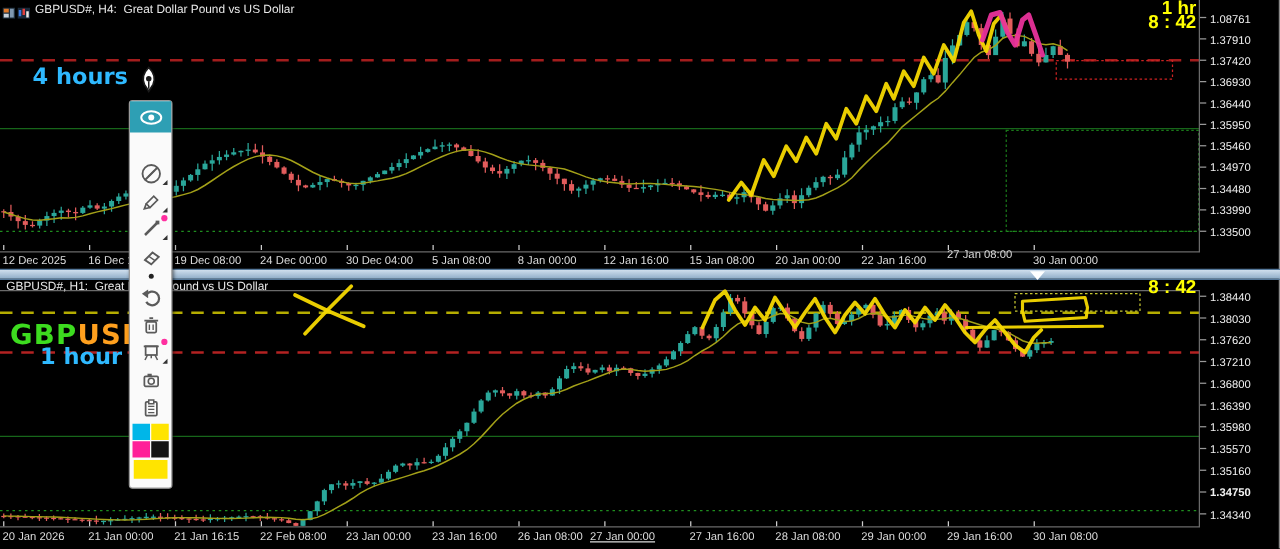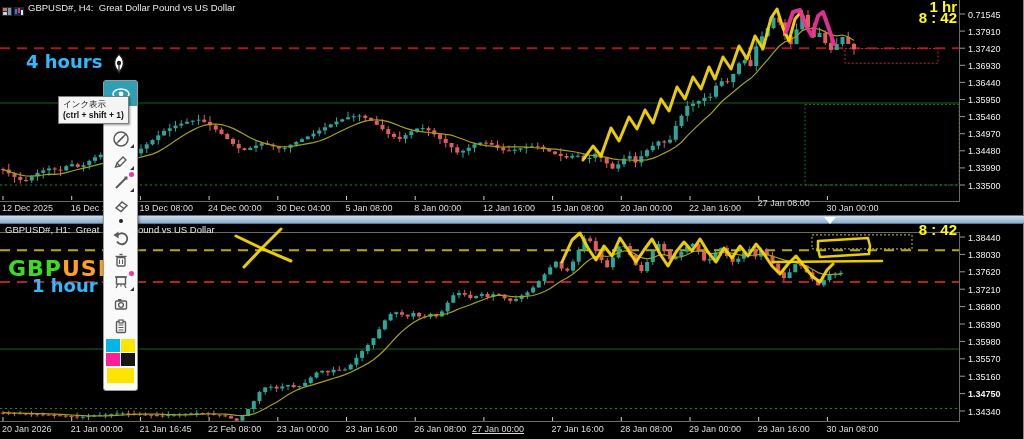--- a/index.html
+++ b/index.html
@@ -852,25 +852,21 @@
     </div>
     <div class="swatch-grid">
       <div class="swatch" style="background:#00b6e8"></div>
       <div class="swatch" style="background:#ffe400"></div>
       <div class="swatch" style="background:#ff2098"></div>
       <div class="swatch" style="background:#151515"></div>
     </div>
     <div class="bigswatch" style="background:#ffe400"></div>
   </div>
 
-  <div id="tooltip">
-    <div class="l1">インク表示</div>
-    <div class="l2">(ctrl + shift + 1)</div>
-  </div>
-<div class="ylabel" style="top: 9.5px;">0.71545</div>
+<div class="ylabel" style="top: 9.5px;">1.08761</div>
     <div class="ylabel" style="top: 26.601px;">1.37910</div>
     <div class="ylabel" style="top: 43.702px;">1.37420</div>
     <div class="ylabel" style="top: 60.803px;">1.36930</div>
     <div class="ylabel" style="top: 77.904px;">1.36440</div>
     <div class="ylabel" style="top: 95.005px;">1.35950</div>
     <div class="ylabel" style="top: 112.106px;">1.35460</div>
     <div class="ylabel" style="top: 129.207px;">1.34970</div>
     <div class="ylabel" style="top: 146.308px;">1.34480</div>
     <div class="ylabel" style="top: 163.409px;">1.33990</div>
     <div class="ylabel" style="top: 180.51px;">1.33500</div>
@@ -893,21 +889,21 @@
     <div class="ylabel" style="top: 284.701px;">1.37210</div>
     <div class="ylabel" style="top: 302.102px;">1.36800</div>
     <div class="ylabel" style="top: 319.502px;">1.36390</div>
     <div class="ylabel" style="top: 336.902px;">1.35980</div>
     <div class="ylabel" style="top: 354.303px;">1.35570</div>
     <div class="ylabel" style="top: 371.703px;">1.35160</div>
     <div class="ylabel" style="top: 389.104px; font-weight: bold;">1.34750</div>
     <div class="ylabel" style="top: 406.504px;">1.34340</div>
     <div class="xlabel" style="left: 2px; top: 424px;">20 Jan 2026</div>
     <div class="xlabel" style="left: 70.7px; top: 424px;">21 Jan 00:00</div>
-    <div class="xlabel" style="left: 139.4px; top: 424px;">21 Jan 16:45</div>
+    <div class="xlabel" style="left: 139.4px; top: 424px;">21 Jan 16:15</div>
     <div class="xlabel" style="left: 208.1px; top: 424px;">22 Feb 08:00</div>
     <div class="xlabel" style="left: 276.8px; top: 424px;">23 Jan 00:00</div>
     <div class="xlabel" style="left: 345.5px; top: 424px;">23 Jan 16:00</div>
     <div class="xlabel" style="left: 414.2px; top: 424px;">26 Jan 08:00</div>
     <div class="xlabel" style="left: 472px; top: 424px; text-decoration: underline;">27 Jan 00:00</div>
     <div class="xlabel" style="left: 551.6px; top: 424px;">27 Jan 16:00</div>
     <div class="xlabel" style="left: 620.3px; top: 424px;">28 Jan 08:00</div>
     <div class="xlabel" style="left: 689px; top: 424px;">29 Jan 00:00</div>
     <div class="xlabel" style="left: 757.7px; top: 424px;">29 Jan 16:00</div>
     <div class="xlabel" style="left: 826.4px; top: 424px;">30 Jan 08:00</div>

